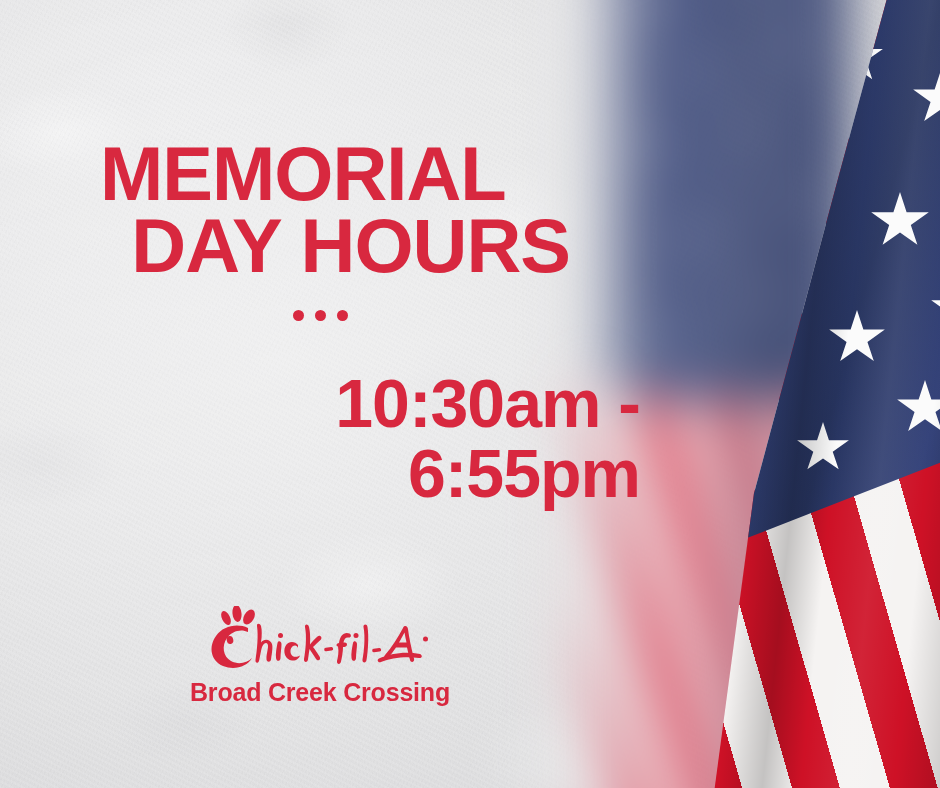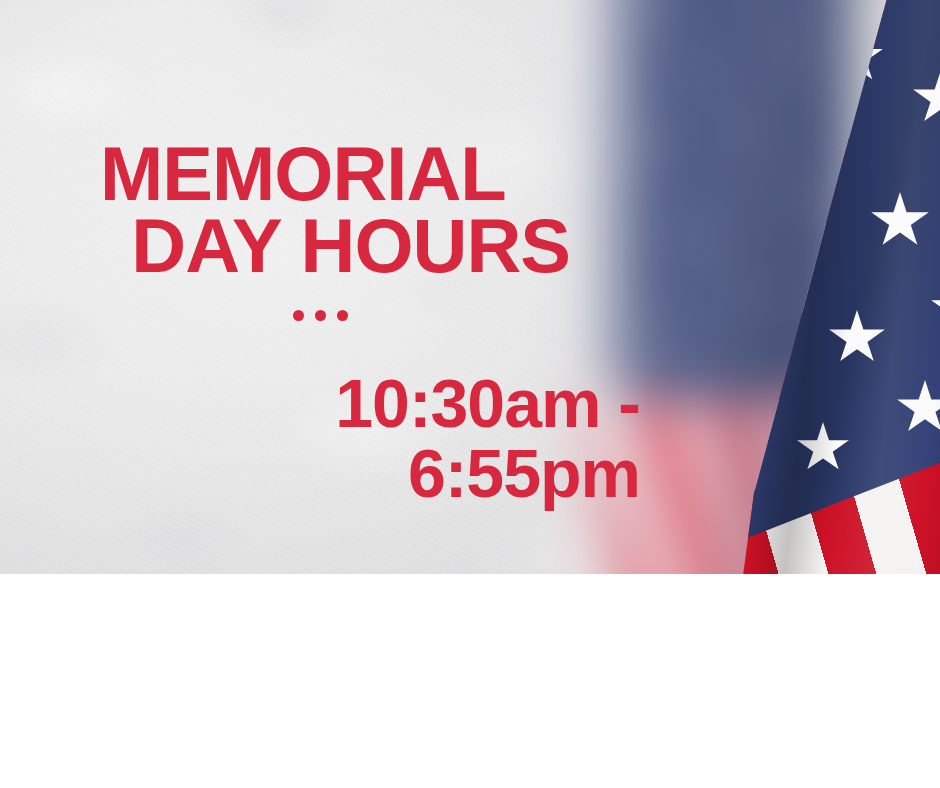--- a/index.html
+++ b/index.html
@@ -8,21 +8,21 @@
     padding: 0;
     background: #ffffff;
   }
   body {
     font-family: "Liberation Sans", sans-serif;
   }
 
   .poster {
     position: relative;
     width: 940px;
-    height: 574px;
+    height: 788px;
     overflow: hidden;
     background: #fde047;
   }
 
   
   .bg-base {
     position: absolute;
     inset: 0;
     background:
       radial-gradient(circle at 18% 12%, #ececed 0%, #e6e6e7 38%, #e0e0e1 70%),
@@ -353,16 +353,17 @@
           <path d="M317,42 C321,62 318,92 315,107 C314,114 322,115 323,108 C326,92 328,60 325,42 C324,35 316,36 317,42 Z"></path>
           <rect x="334" y="86" width="18" height="7" rx="3.5" transform="rotate(-7 334 86)"></rect>
 
           <path d="M396,44 C386,62 374,82 360,98 C355,104 362,109 367,103 C372,97 377,90 382,83 L404,83 C406,92 408,101 410,108 C412,115 420,112 418,105 C413,86 408,62 406,46 C405,39 398,38 396,44 Z M388,73 C392,66 396,59 399,53 C400,60 402,67 403,73 Z"></path>
 
           <path d="M352,112 C372,104 400,100 428,104 C434,105 436,99 430,96 C400,90 370,95 348,105 C343,107 346,115 352,112 Z"></path>
           <circle cx="441" cy="66" r="5"></circle>
         </g>
       </svg>
 
+      <div class="store-name">Broad Creek Crossing</div>
     </div>
 
   </div>
 </div>
 
 </body></html>

